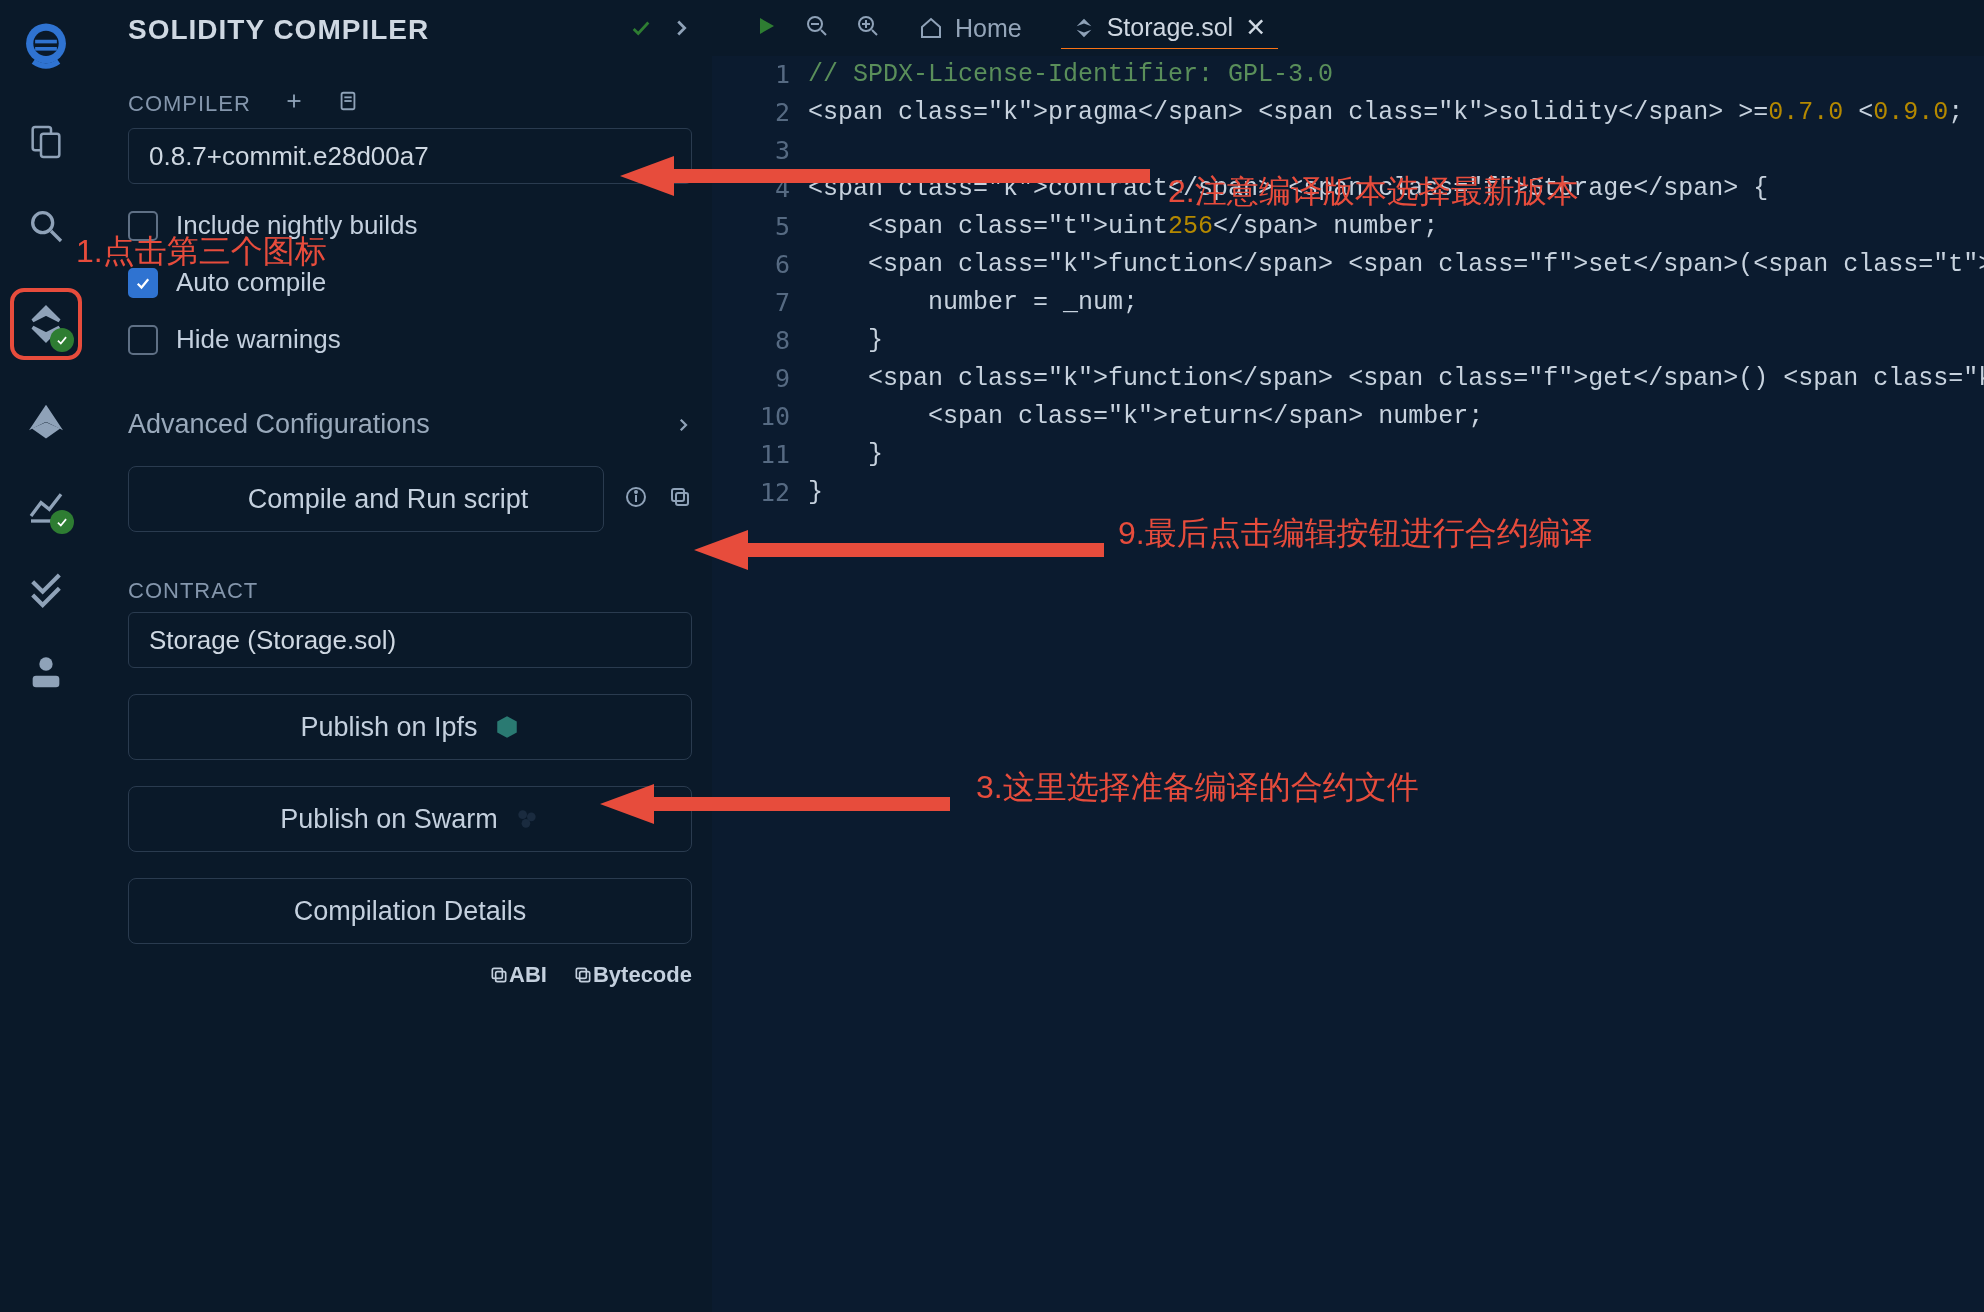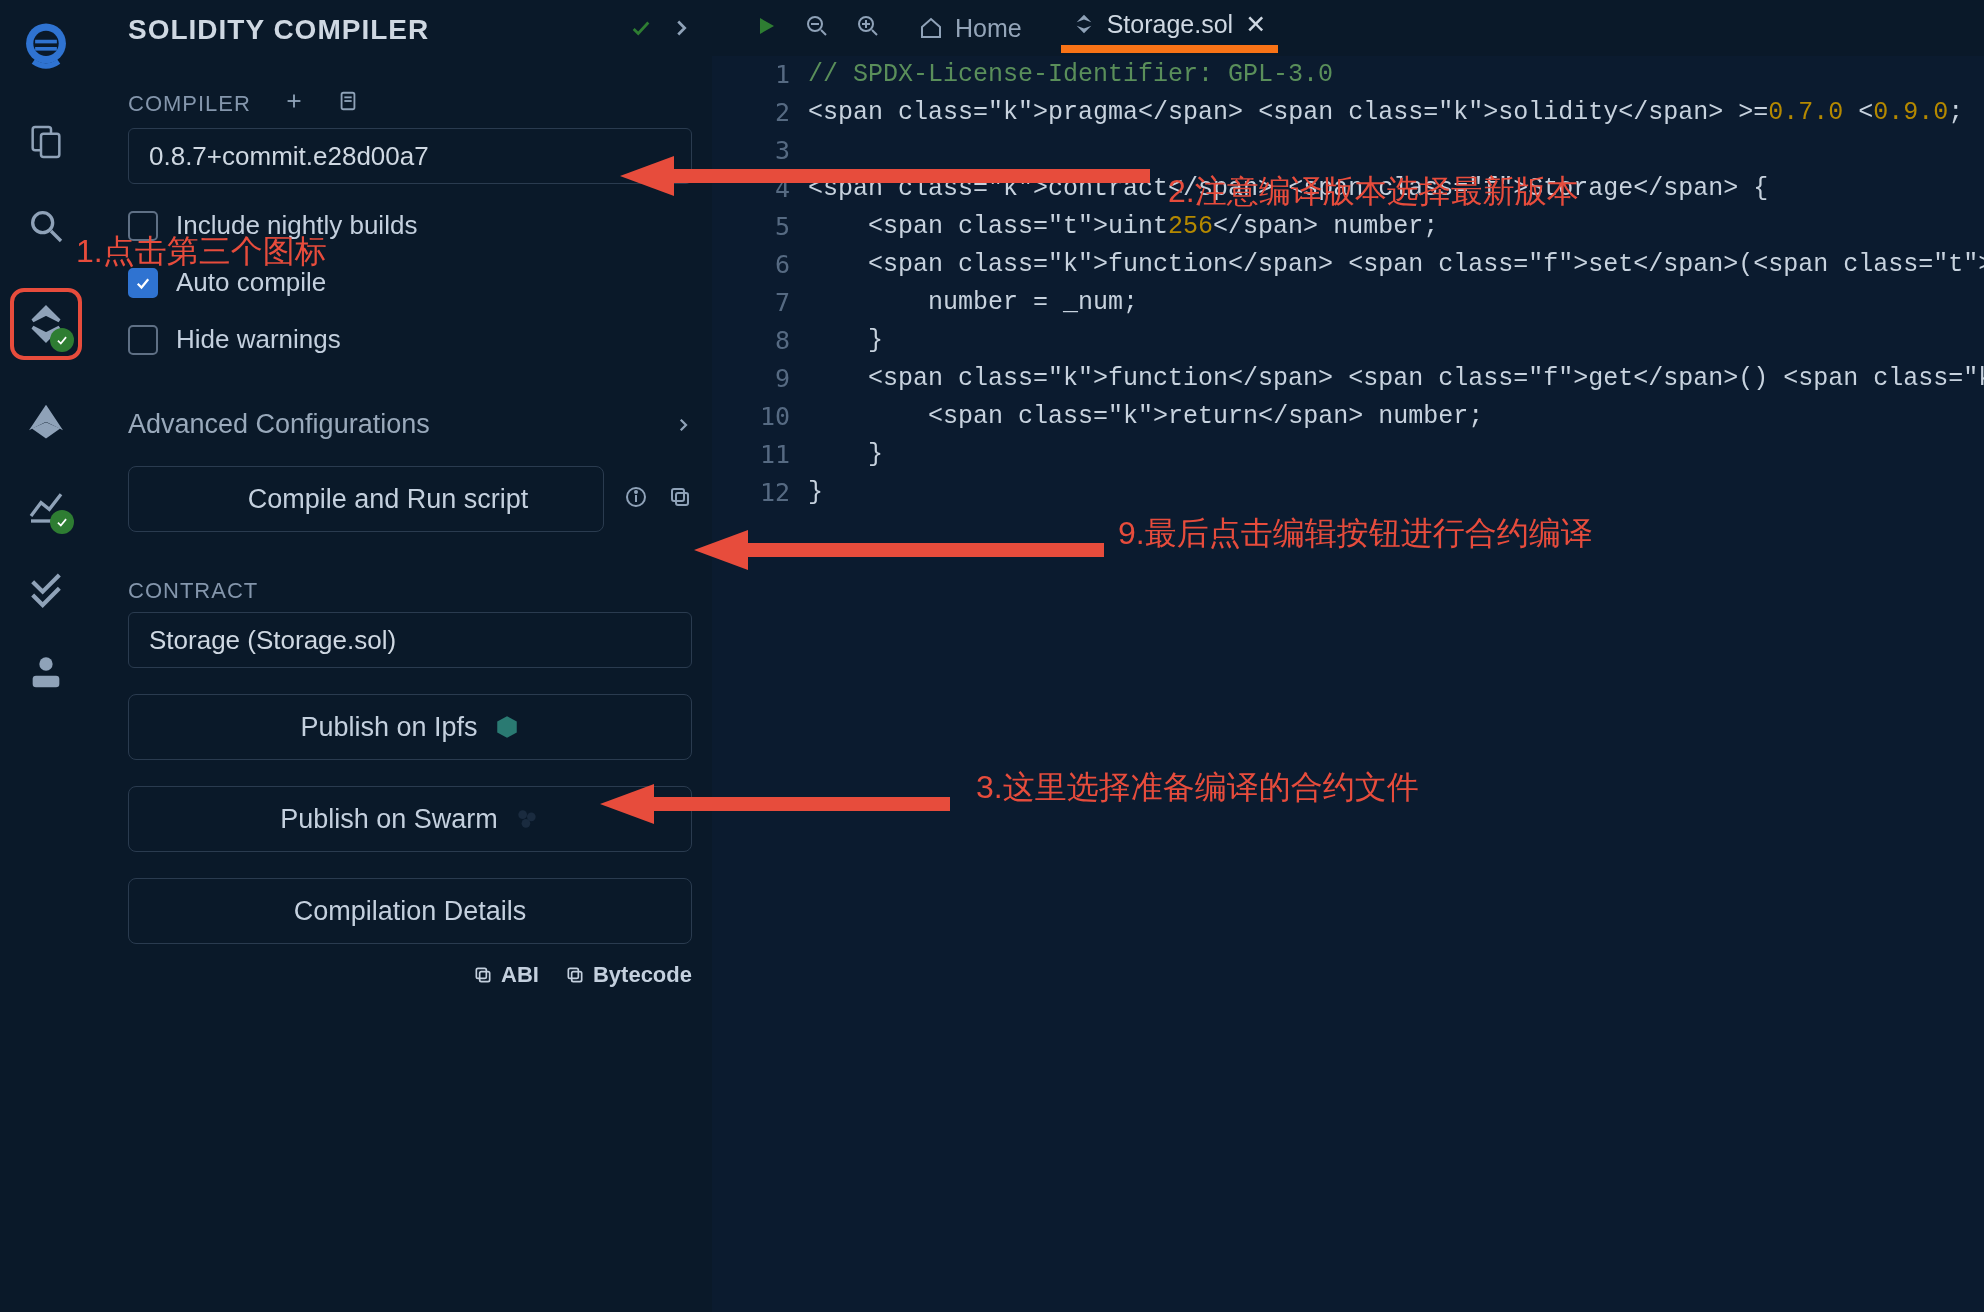--- a/index.html
+++ b/index.html
@@ -84,35 +84,35 @@
 .btn.primary { background:#2f73d1; color:#fff; }
 .btn.outline { border:1px solid #2a3b4f; color:#c4d0de; }
 .btn-row { display:flex; align-items:center; gap:20px; margin-top:26px; }
 .btn-row .btn { flex:1; margin-top:0;padding-left:44px; }
 .mini-ic svg { width:24px; height:24px; }
 .contract-label { margin-top:46px; font-size:22px; color:#8496ac; letter-spacing:1px;}
 .bottom-links {
   margin-top:18px; display:flex; justify-content:flex-end; gap:26px;
   font-size:22px; color:#c4d0de; font-weight:600;
 }
-.bottom-links span { display:flex; align-items:center; gap:8px; cursor:pointer;}
+.bottom-links span { display:flex; align-items:center; cursor:pointer;}
 .bottom-links svg { width:20px; height:20px; }
 
 .editor {
   position:absolute; left:712px; top:0; right:0; height:100%;
   background:#0b1b2f;
 }
 .edtabs {
   height:56px; display:flex; align-items:center; gap:27px;
   padding-left:42px; background:#0a1929;
 }
 .edtabs .act svg { width:24px; height:24px; }
 .edtabs .tab { display:flex; align-items:center; gap:12px; padding:6px 12px; font-size:25px; cursor:pointer;}
 .edtabs .tab.home { color:#94a5b9; }
-.edtabs .tab.file { color:#cfd8e2; border-bottom:8px solid #f97316; }
+.edtabs .tab.file { color:#cfd8e2; border-bottom:1px solid #f97316; }
 .edtabs .close { color:#cfd8e2; }
 .gutter {
   position:absolute; left:0; top:56px; width:96px;
   text-align:right; padding-right:18px;
   font-family: "Menlo","Consolas",monospace; font-size:25px; line-height:38px;
   color:#566a82;
 }
 .code {
   position:absolute; left:96px; top:56px; right:0;
   font-family: Liberation Mono, monospace; font-size:25px; line-height:38px;

